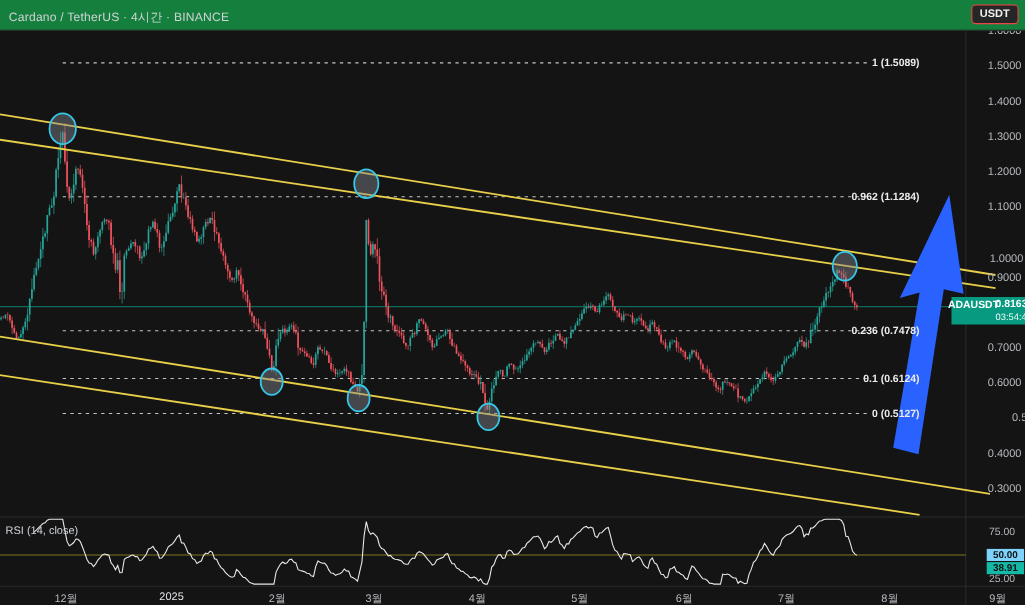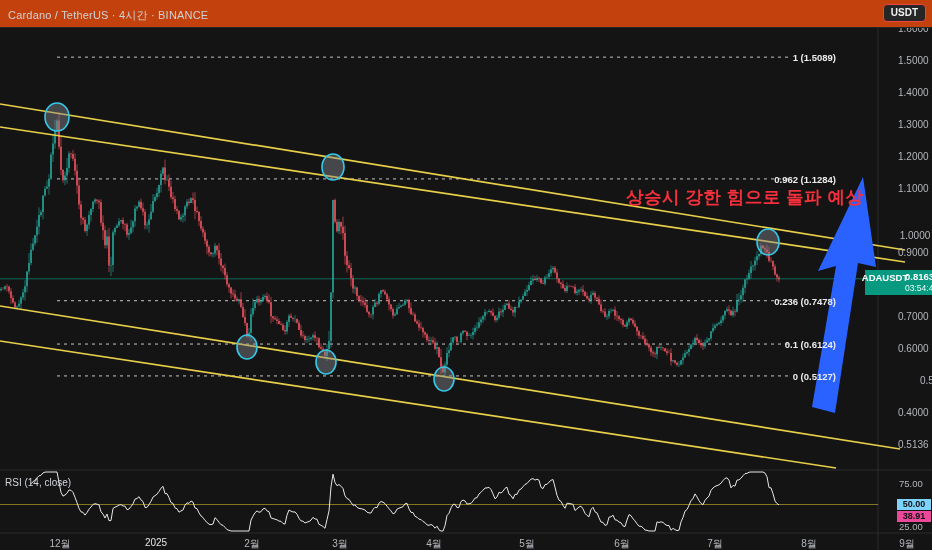--- a/index.html
+++ b/index.html
@@ -5,21 +5,21 @@
   * { margin:0; padding:0; box-sizing:border-box; }
   html,body { background:#0d0d0d; }
   #app {
     position:relative; width:932px; height:550px; overflow:hidden;
     background:#141414;
     font-family:"Liberation Sans", sans-serif;
     -webkit-user-select:none; user-select:none;
   }
   #topbar {
     position:absolute; left:0; top:0; width:932px; height:28px;
-    background:#c2410c; border-bottom:1px solid #262626; z-index:30;
+    background:#15803d; border-bottom:1px solid #262626; z-index:30;
   }
   #title {
     position:absolute; left:8px; top:8px; font-size:11px; color:#cfd2d6;
     letter-spacing:.2px; white-space:nowrap;
   }
   #usdt-btn {
     position:absolute; right:6px; top:4px; padding:2px 7px 3px 7px;
     font-size:10px; font-weight:bold; color:#f0f0f0;
     background:#262626; border:1px solid #ef4444; border-radius:4px;
     cursor:pointer;
@@ -45,21 +45,21 @@
   #price-badge .px { height:13px; line-height:13px; }
   #price-badge .cd { height:12px; line-height:11px; font-weight:normal; font-size:8.5px; color:#eafff9; }
   #rsi-title { position:absolute; left:5px; top:477px; font-size:10px; color:#d1d4dc; z-index:21; }
   .rsi-tick { position:absolute; left:899px; font-size:9.5px; color:#b4b7bc; z-index:21; }
   #rsi-mid-badge {
     position:absolute; left:897px; top:499px; width:34px; height:11px; z-index:22;
     background:#7dd3fc; color:#111; font-size:9px; font-weight:bold; text-align:center; line-height:11px;
   }
   #rsi-val-badge {
     position:absolute; left:897px; top:511px; width:34px; height:11px; z-index:23;
-    background:#ec4899; color:#111; font-size:9px; font-weight:bold; text-align:center; line-height:11px;
+    background:#14b8a6; color:#111; font-size:9px; font-weight:bold; text-align:center; line-height:11px;
   }
 </style>
 </head>
 <body>
 
 <div id="app">
   <svg id="chart-svg" width="932" height="550">
       <line x1="0" y1="470" x2="932" y2="470" stroke="#2a2a2a" stroke-width="1"></line>
       <line x1="0" y1="533" x2="932" y2="533" stroke="#2a2a2a" stroke-width="1"></line>
       <line x1="878" y1="28" x2="878" y2="550" stroke="#2a2a2a" stroke-width="1"></line>
@@ -99,39 +99,38 @@
       <div class="tick" style="top: 87px;">1.4000</div>
       <div class="tick" style="top: 119px;">1.3000</div>
       <div class="tick" style="top: 151px;">1.2000</div>
       <div class="tick" style="top: 183px;">1.1000</div>
       <div class="tick" style="top: 230px; text-align: center;">1.0000</div>
       <div class="tick" style="top: 247px;">0.9000</div>
       <div class="tick" style="top: 311px;">0.7000</div>
       <div class="tick" style="top: 343px;">0.6000</div>
       <div class="tick" style="top: 375px; padding-left: 22px;">0.5000</div>
       <div class="tick" style="top: 407px;">0.4000</div>
-      <div class="tick" style="top: 439px;">0.5136</div>
+      <div class="tick" style="top: 439px;">0.3000</div>
       <div class="tlabel" style="left: 48px;">12월</div>
       <div class="tlabel year" style="left: 144px;">2025</div>
       <div class="tlabel" style="left: 240px;">2월</div>
       <div class="tlabel" style="left: 328px;">3월</div>
       <div class="tlabel" style="left: 422px;">4월</div>
       <div class="tlabel" style="left: 515px;">5월</div>
       <div class="tlabel" style="left: 610px;">6월</div>
       <div class="tlabel" style="left: 703px;">7월</div>
       <div class="tlabel" style="left: 797px;">8월</div>
       <div class="tlabel" style="left: 895px;">9월</div>
       <div class="fiblabel" style="left: 756px; top: 52.152px;">1 (1.5089)</div>
       <div class="fiblabel" style="left: 756px; top: 173.912px;">0.962 (1.1284)</div>
       <div class="fiblabel" style="left: 756px; top: 295.704px;">0.236 (0.7478)</div>
       <div class="fiblabel" style="left: 756px; top: 339.032px;">0.1 (0.6124)</div>
       <div class="fiblabel" style="left: 756px; top: 370.936px;">0 (0.5127)</div>
     </div>
 
-  <div id="annotation">상승시 강한 힘으로 돌파 예상</div>
 
   <div id="price-badge">
     <div class="sym">ADAUSDT</div>
     <div class="col">
       <div class="px">0.8163</div>
       <div class="cd">03:54:48</div>
     </div>
   </div>
 
   <div id="rsi-title">RSI (14, close)</div>

